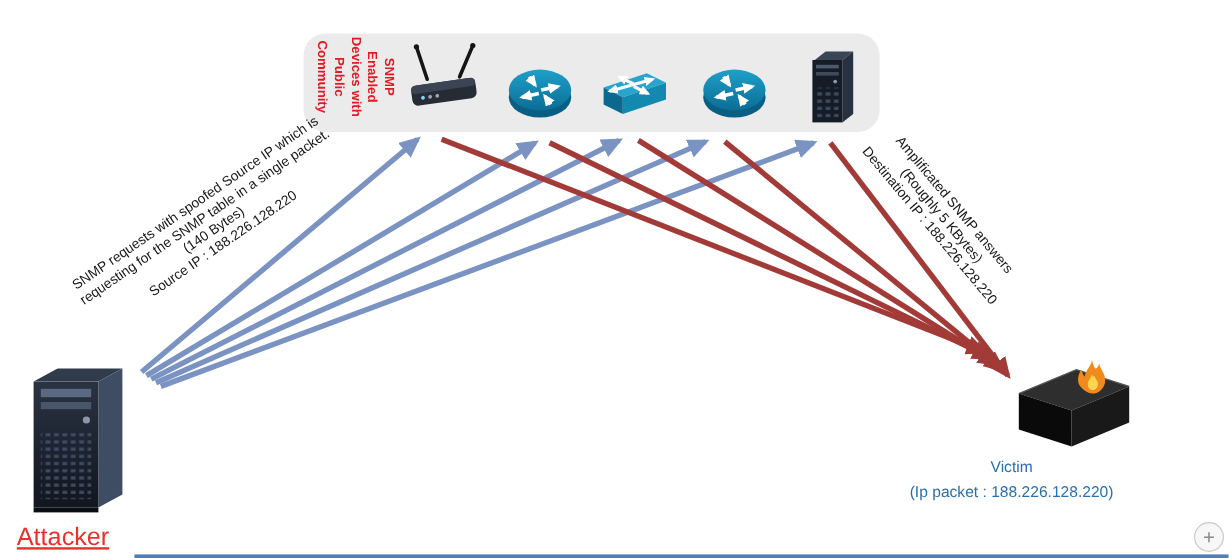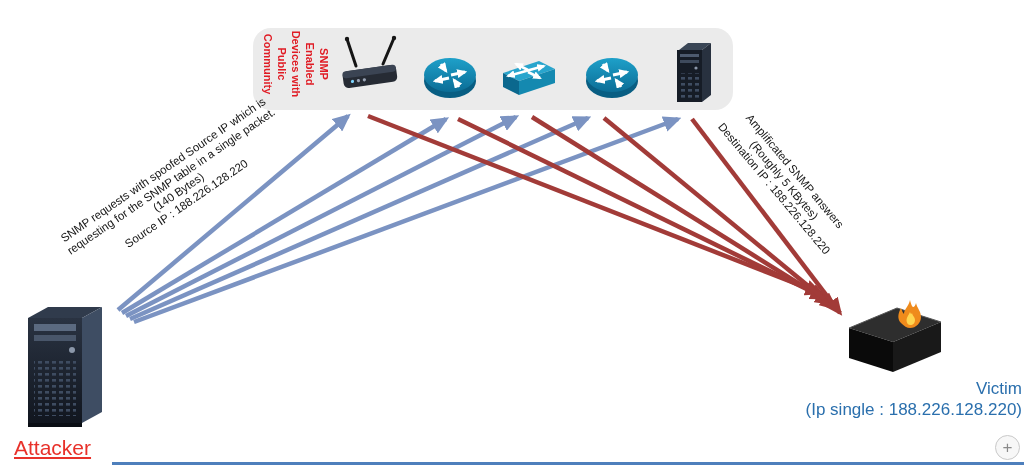--- a/index.html
+++ b/index.html
@@ -33,22 +33,22 @@
   .attack-label   { left:20px;  top:160px; width:310px; transform:rotate(-34.5deg); }
   .response-label { left:664px; top:160px; width:240px; transform:rotate(50deg); }
 
   .attacker-wrap { position:absolute; left:16px; top:300px; }
   .attacker-label {
     position:absolute; left:14px; top:436px;
     font-size:21px; color:#e8312a;text-decoration:underline;
   }
   .victim-wrap { position:absolute; left:845px; top:296px; }
   .victim-text {
-    position:absolute; left:752px; top:378px; width:270px;
-    text-align:right; color:#2a6fad; font-size:17px; line-height:21px;
+    position:absolute; left:708px; top:378px; width:270px;
+    text-align:center; color:#2a6fad; font-size:13px; line-height:21px;
   }
   .victim-text span { display:block; }
 
   .zoom-btn {
     position:absolute; right:4px; bottom:5px; width:25px; height:25px;
     border-radius:50%; border:1px solid #c9c9c9;
     background:rgba(246,246,246,.92); color:#8a8a8a;
     font-size:17px; line-height:23px; text-align:center; cursor:pointer;
     box-sizing:border-box;
   }
@@ -193,20 +193,20 @@
     <polygon points="4,32 48,46 48,76 4,62" fill="#0a0a0a"></polygon>
     <polygon points="48,46 96,26 96,56 48,76" fill="#191919"></polygon>
     <polyline points="4,32 52,12 96,26" fill="none" stroke="#575757" stroke-width="1"></polyline>
     <g transform="translate(52,4)">
       <path d="M13,0 C12,6 7,9 7,14 C5,12 5,10 4,8 C1,13 0,19 4,23 C7,26 10,28 13,28 C19,28 24,23 24,17 C24,11 20,8 19,3 C18,7 16,8 15,6 C14.3,4.3 13.5,2.5 13,0 Z" fill="#ef8b1c"></path>
       <path d="M13,12 C12,15 9.5,17 9.5,20 C9.5,23 11,25 13.5,25 C16,25 18,23 18,20 C18,17 15.5,16 15,13 C14.6,14.5 13.6,14 13,12 Z" fill="#ffd54f"></path>
     </g>
   </svg>
   <div class="victim-text">
     <span>Victim</span>
-    <span>(Ip single : 188.226.128.220)</span>
+    <span>(Ip packet : 188.226.128.220)</span>
   </div>
 
   <div class="zoom-btn">
     <span>+</span>
   </div>
   <div class="bottom-line"></div>
 </div>
 
 </body></html>

